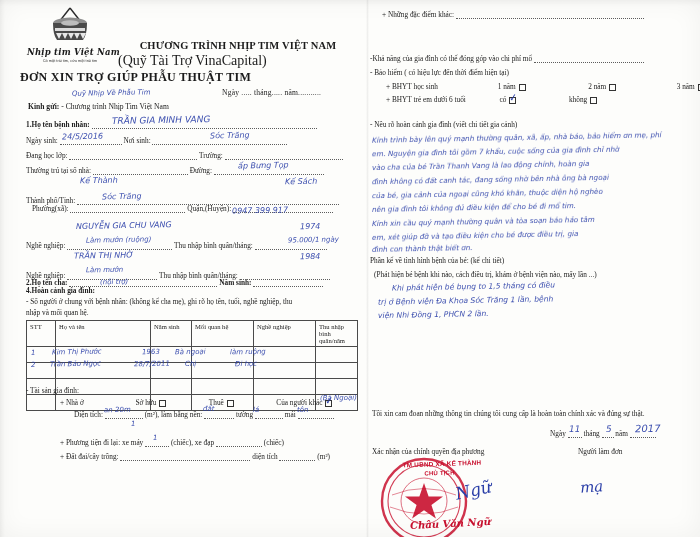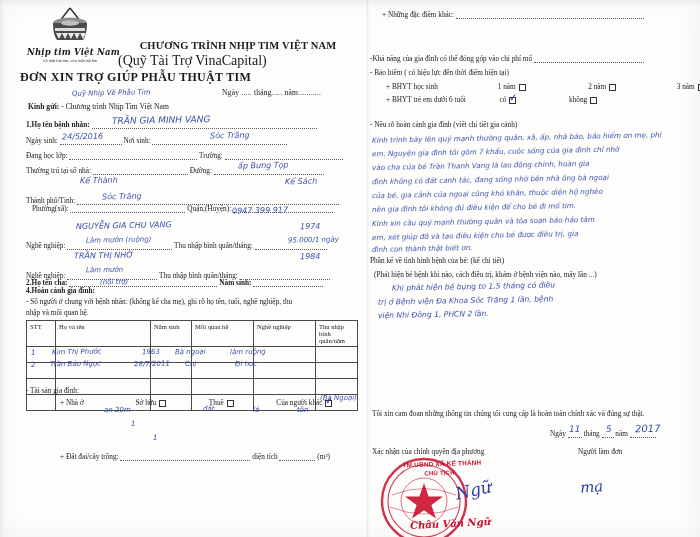--- a/index.html
+++ b/index.html
@@ -324,27 +324,44 @@
       <span class="cb"></span>
       <span style="display:inline-block;width:38px;"></span>
       <span>Thuê</span>
       <span class="cb"></span>
       <span style="display:inline-block;width:38px;"></span>
       <span>Của người khác</span>
       <span class="cb"><span class="tick">✓</span></span>
     </div>
     <div class="hw s" style="left:320px;top:394px;">(Bà Ngoại)</div>
 
+    <div class="frow" style="left:74px;top:410px;">
+      <span>Diện tích:</span>
+      <span class="dots" style="width:38px;"></span>
+      <span>(m²), làm bằng nền:</span>
+      <span class="dots" style="width:30px;"></span>
+      <span>tường</span>
+      <span class="dots" style="width:28px;"></span>
+      <span>mái</span>
+      <span class="dots" style="width:36px;"></span>
+    </div>
     <div class="hw s" style="left:104px;top:406px;">an 20m</div>
     <div class="hw s" style="left:203px;top:405px;">đất</div>
     <div class="hw s" style="left:253px;top:406px;">lá</div>
     <div class="hw s" style="left:297px;top:406px;">tôn</div>
 
     <div class="hw s" style="left:131px;top:420px;">1</div>
 
+    <div class="frow" style="left:60px;top:438px;">
+      <span>+ Phương tiện đi lại: xe máy</span>
+      <span class="dots" style="width:24px;"></span>
+      <span>(chiếc), xe đạp</span>
+      <span class="dots" style="width:46px;"></span>
+      <span>(chiếc)</span>
+    </div>
     <div class="hw s" style="left:153px;top:434px;">1</div>
 
     <div class="frow" style="left:60px;top:452px;">
       <span>+ Đất đai/cây trồng:</span>
       <span class="dots" style="width:130px;"></span>
       <span>diện tích</span>
       <span class="dots" style="width:36px;"></span>
       <span>(m²)</span>
     </div>
   </div>

